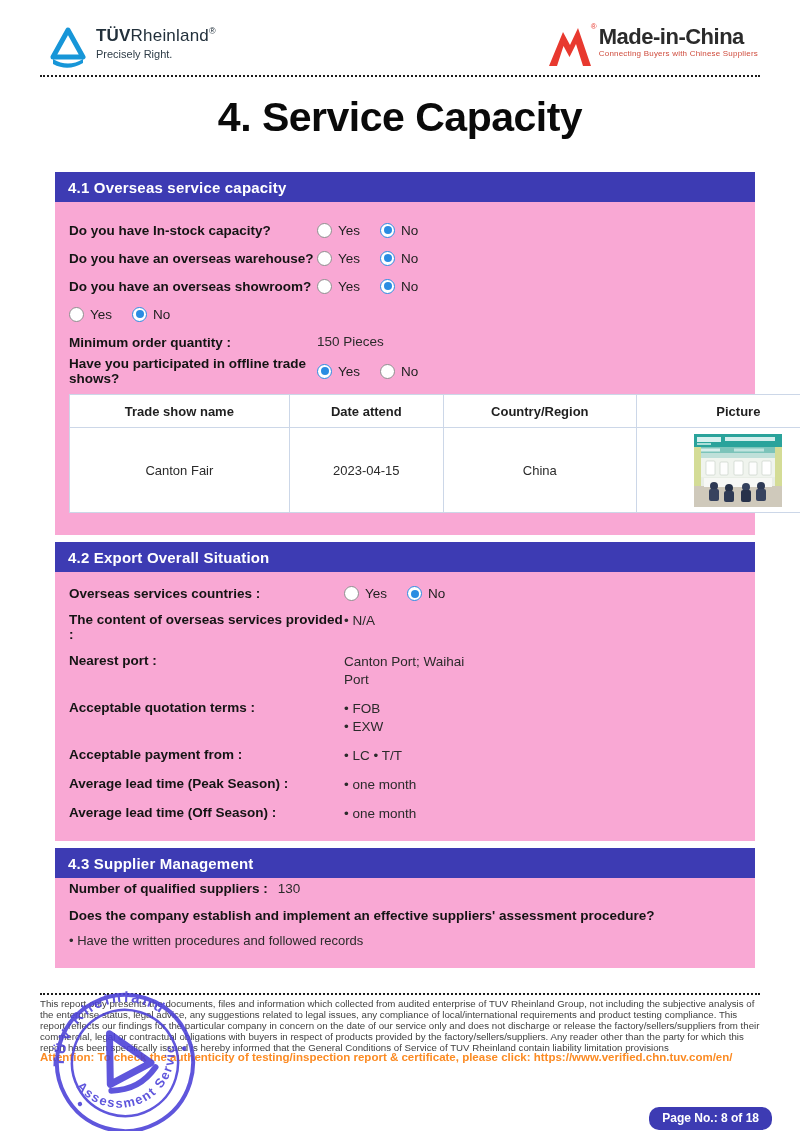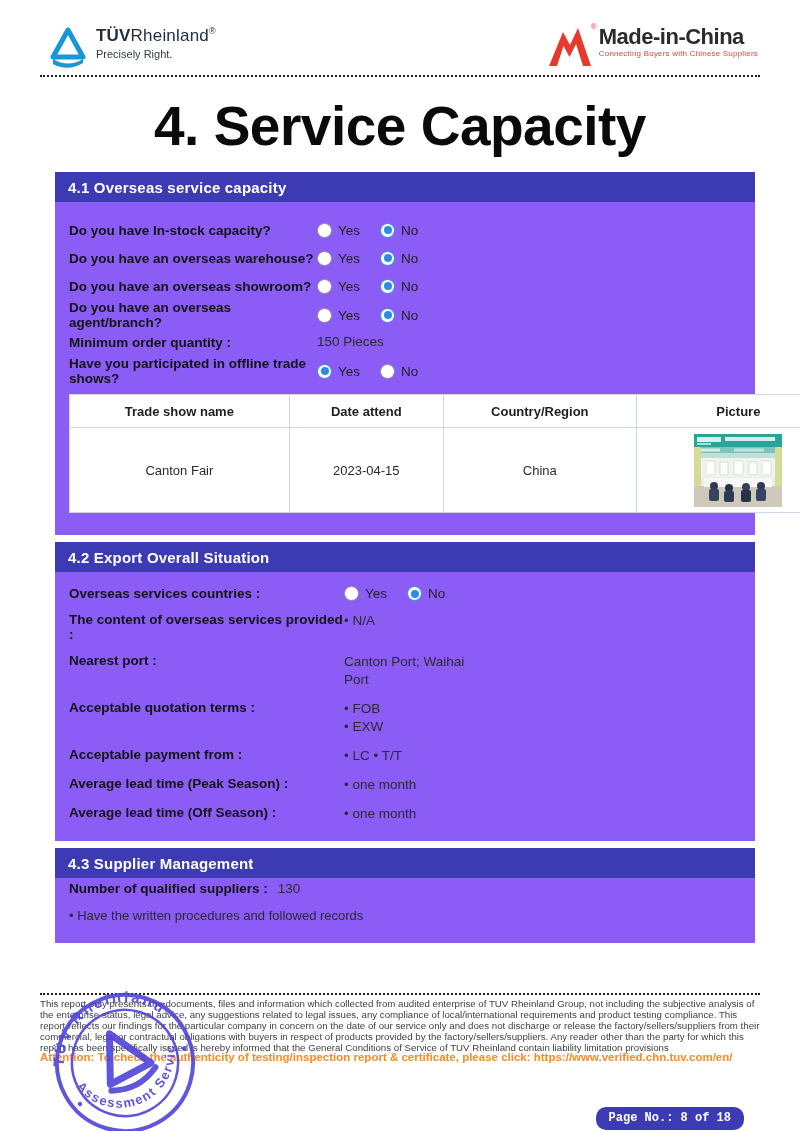--- a/index.html
+++ b/index.html
@@ -19,26 +19,26 @@
   .tuv-text .tagline { font-size:11px; color:#2e3c47; margin-top:2px; }
   .mic-logo { display:flex; gap:6px; align-items:flex-start; position:relative; }
   .mic-reg { position:absolute; left:44px; top:-4px; font-size:8px; color:#e8392f; }
   .mic-text .name { font-size:22px; font-weight:bold; color:#2b2b2b; letter-spacing:-0.5px; line-height:22px; }
   .mic-text .tagline { font-size:8px; color:#cf4b3c; margin-top:1px; letter-spacing:.2px; }
   .dotted-sep { position:absolute; left:40px; right:40px; border-top:2.5px dotted #1c1c1c; }
   .sep-top { top:75px; }
   .sep-footer { top:993px; }
   
   .page-title { position:absolute; top:94px; left:0; width:100%; text-align:center;
-                font-size:55px; font-weight:bold; color:#0a0a0a; letter-spacing:-0.5px; }
+                font-size:41px; font-weight:bold; color:#0a0a0a; letter-spacing:-0.5px; }
   
   .sections { position:absolute; top:172px; left:55px; width:700px; }
   .sec-bar { height:30px; background:#3d3bb3; color:#ffffff; font-size:15px; font-weight:bold;
              display:flex; align-items:center; padding-left:13px; letter-spacing:.2px; }
-  .sec-card { background:#8b5cf6; padding:14px 14px 10px 14px; }
+  .sec-card { background:#f9a8d4; padding:14px 14px 10px 14px; }
   .sec-gap { height:7px; background:#fff; }
   .qrow { display:grid; grid-template-columns:248px auto; align-items:center; height:28px; }
   .qrow2 { display:grid; grid-template-columns:275px auto; align-items:start; margin-bottom:11px; }
   .qrow2.center { align-items:center; }
   .qlabel { font-size:13.5px; font-weight:bold; color:#141414; }
   .val { font-size:13.5px; color:#2b2b2b; white-space:pre-line; line-height:18px; }
   .rgroup { display:flex; align-items:center; gap:6px; }
   .radio { width:15px; height:15px; border-radius:50%; border:1.5px solid #8f8f8f;
            background:#fff; position:relative; display:inline-block; flex:0 0 auto; }
   .radio.sel { border-color:#2a8ce2; }
@@ -57,22 +57,22 @@
   .s43q { font-size:13.5px; font-weight:bold; color:#141414; margin-bottom:10px; }
   .s43a { font-size:13px; color:#2b2b2b; margin-bottom:6px; }
   
   .disclaimer { position:absolute; top:999px; left:40px; right:38px;
                 font-size:9.7px; line-height:10.9px; color:#3f3f3f; }
   .attention { position:absolute; top:1051px; left:40px; right:30px;
                font-size:11.5px; font-weight:bold; color:#fb8b24; white-space:nowrap; }
   .attention .link { color:#fb8b24; }
   .stamp { position:absolute; left:50px; top:988px; width:150px; height:150px; opacity:.88;
            pointer-events:none; }
-  .page-badge { position:absolute; right:56px; bottom:1px; background:#3d3bb3; color:#fff;
-                font-size:12px; font-weight:bold; padding:4px 13px 5px 13px; border-radius:10px;font-family:Liberation Mono, monospace; }
+  .page-badge { position:absolute; right:28px; bottom:1px; background:#3d3bb3; color:#fff;
+                font-size:12px; font-weight:bold; padding:4px 13px 5px 13px; border-radius:10px; }
 </style>
 </head>
 <body>
 
 <div class="header">
   <div class="tuv-logo">
     <svg width="40" height="42" viewBox="0 0 40 42">
       <path d="M20 4 L35 31 L5 31 Z" fill="none" stroke="#1796d8" stroke-width="5" stroke-linejoin="round"></path>
       <path d="M5 33 Q20 42 35 33 L35 37 Q20 46 5 38 Z" fill="#1796d8"></path>
     </svg>
@@ -121,21 +121,20 @@
     <div class="qrow">
       <span class="qlabel">Do you have an overseas showroom?</span>
       <span class="rgroup">
         <span class="radio"></span>
           <span class="rlabel">Yes</span>
         <span class="radio sel"></span>
           <span class="rlabel">No</span>
       </span>
     </div>
     <div class="qrow">
-      <span class="qlabel">Do you have an overseas agent/branch?</span>
       <span class="rgroup">
         <span class="radio"></span>
           <span class="rlabel">Yes</span>
         <span class="radio sel"></span>
           <span class="rlabel">No</span>
       </span>
     </div>
     <div class="qrow">
       <span class="qlabel">Minimum order quantity :</span>
       <span class="val">150 Pieces</span>
@@ -242,20 +241,21 @@
   </div>
 
   <div class="sec-gap"></div>
 
   <div class="sec-bar">4.3 Supplier Management</div>
   <div class="sec-card" style="padding-top:2px; padding-bottom:14px;">
     <div class="s43row">
       <span class="qlabel">Number of qualified suppliers :</span>
       <span class="val">130</span>
     </div>
+    <div class="s43q">Does the company establish and implement an effective suppliers' assessment procedure?</div>
     <div class="s43a">• Have the written procedures and followed records</div>
   </div>
 </div>
 
 <div class="dotted-sep sep-footer"></div>
 <div class="disclaimer">This report only presents the documents, files and information which collected from audited enterprise of TUV Rheinland Group, not including the subjective analysis of the enterprise status, legal advice, any suggestions related to legal issues, any compliance of local/international requirements and product testing compliance. This report reflects our findings for the particular company in concern on the date of our service only and does not discharge or release the factory/sellers/suppliers from their commercial, legal or contractual obligations with buyers in respect of products provided by the factory/sellers/suppliers. Any reader other than the party for which this report has been specifically issued is hereby informed that the General Conditions of Service of TUV Rheinland contain liability limitation provisions</div>
 <div class="attention">
   <span>Attention: To check the authenticity of testing/inspection report &amp; certificate, please click:  </span><span class="link">https://www.verified.chn.tuv.com/en/</span>
 </div>
 

